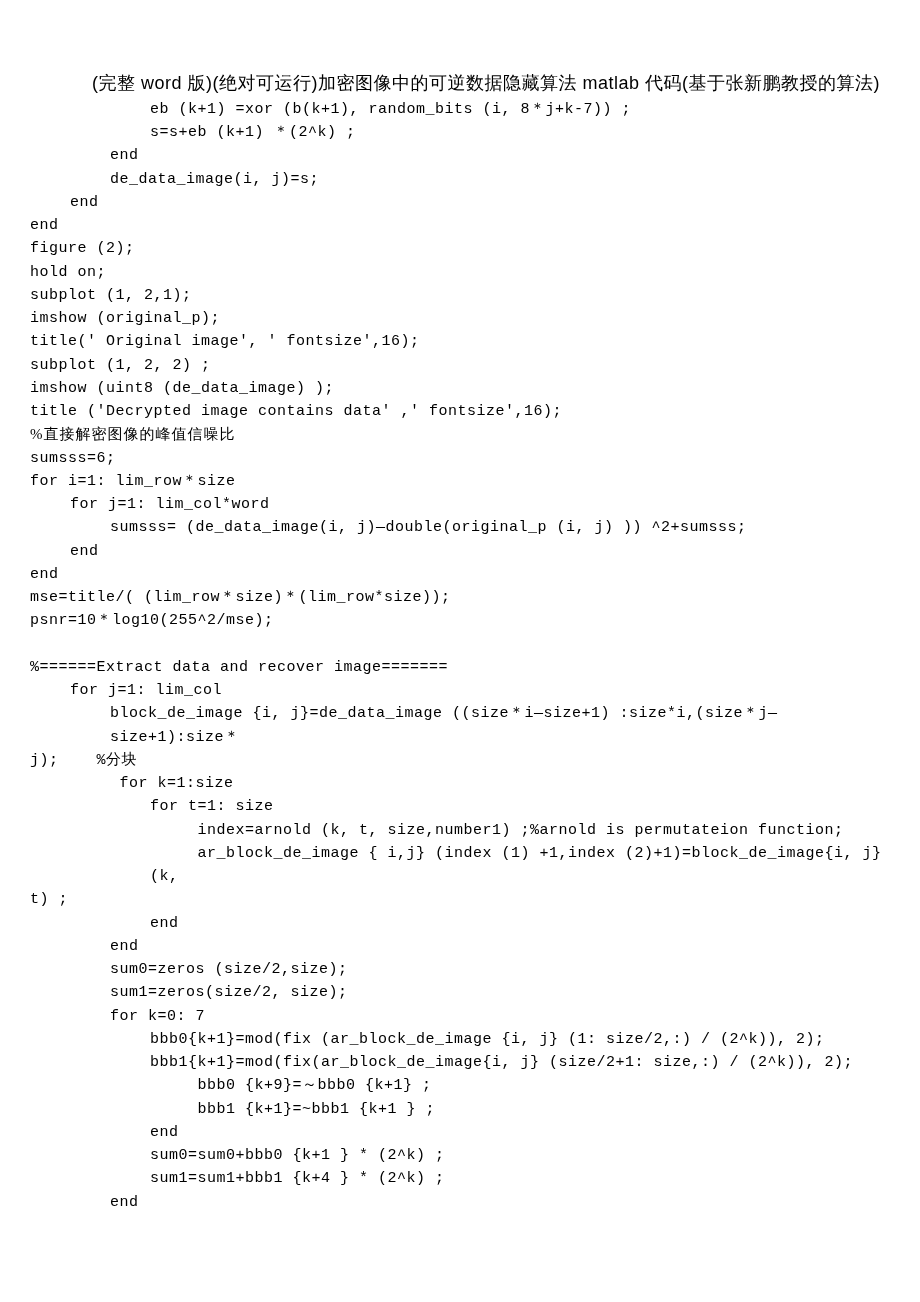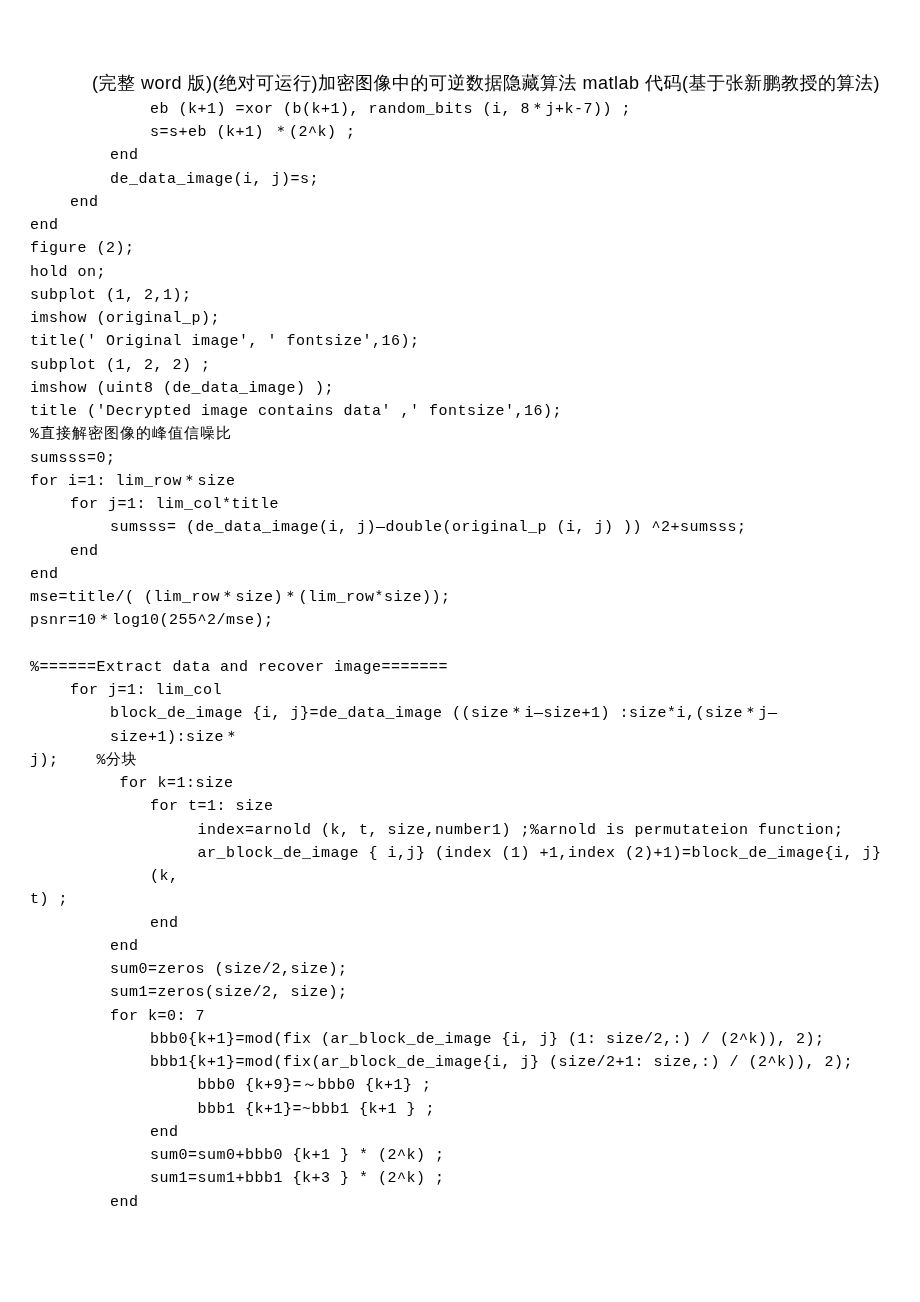--- a/index.html
+++ b/index.html
@@ -22,21 +22,21 @@
       font-family: "Microsoft YaHei", SimSun, sans-serif;
       font-size: 18px;
       padding-right: 10px;
       letter-spacing: 0.5px;
       white-space: nowrap;
     }
     .i1 { padding-left: 120px; }
     .i2 { padding-left: 80px; }
     .i3 { padding-left: 40px; }
     .i4 { padding-left: 0px; }
-    .cn { font-family: Liberation Mono, monospace; letter-spacing: 1px; }
+    .cn { font-family: Liberation Serif, serif; letter-spacing: 1px; }
     .line { white-space: pre-wrap; word-break: break-word; }
     .empty { height: 1.55em; }
   </style>
 </head>
 <body>
 
 <div class="header-line">
   <span>(完整 word 版)(绝对可运行)加密图像中的可逆数据隐藏算法 matlab 代码(基于张新鹏教授的算法)</span>
 </div>
 
@@ -49,23 +49,23 @@
     <div class="line i4">end</div>
     <div class="line i4">figure (2);</div>
     <div class="line i4">hold on;</div>
     <div class="line i4">subplot (1, 2,1);</div>
     <div class="line i4">imshow (original_p);</div>
     <div class="line i4">title(' Original image', ' fontsize',16);</div>
     <div class="line i4">subplot (1, 2, 2) ;</div>
     <div class="line i4">imshow (uint8 (de_data_image) );</div>
     <div class="line i4">title ('Decrypted image contains data' ,' fontsize',16);</div>
     <div class="line i4 cn">%直接解密图像的峰值信噪比</div>
-    <div class="line i4">sumsss=0;</div>
+    <div class="line i4">sumsss=6;</div>
     <div class="line i4">for i=1: lim_row＊size</div>
-    <div class="line i3">for j=1: lim_col*title</div>
+    <div class="line i3">for j=1: lim_col*word</div>
     <div class="line i2">sumsss= (de_data_image(i, j)—double(original_p (i, j) )) ^2+sumsss;</div>
     <div class="line i3">end</div>
     <div class="line i4">end</div>
     <div class="line i4">mse=title/( (lim_row＊size)＊(lim_row*size));</div>
     <div class="line i4">psnr=10＊log10(255^2/mse);</div>
     <div class="line empty">&nbsp;</div>
     <div class="line i4">%======Extract data and recover image=======</div>
     <div class="line i3">for j=1: lim_col</div>
     <div class="line i2">block_de_image {i, j}=de_data_image ((size＊i—size+1) :size*i,(size＊j—size+1):size＊</div>
     <div class="line i4">j);    %分块</div>
@@ -78,15 +78,15 @@
     <div class="line i2">end</div>
     <div class="line i2">sum0=zeros (size/2,size);</div>
     <div class="line i2">sum1=zeros(size/2, size);</div>
     <div class="line i2">for k=0: 7</div>
     <div class="line i1">bbb0{k+1}=mod(fix (ar_block_de_image {i, j} (1: size/2,:) / (2^k)), 2);</div>
     <div class="line i1">bbb1{k+1}=mod(fix(ar_block_de_image{i, j} (size/2+1: size,:) / (2^k)), 2);</div>
     <div class="line i1">     bbb0 {k+9}=～bbb0 {k+1} ;</div>
     <div class="line i1">     bbb1 {k+1}=~bbb1 {k+1 } ;</div>
     <div class="line i1">end</div>
     <div class="line i1">sum0=sum0+bbb0 {k+1 } * (2^k) ;</div>
-    <div class="line i1">sum1=sum1+bbb1 {k+3 } * (2^k) ;</div>
+    <div class="line i1">sum1=sum1+bbb1 {k+4 } * (2^k) ;</div>
     <div class="line i2">end</div>
   </div>
 
 </body></html>

